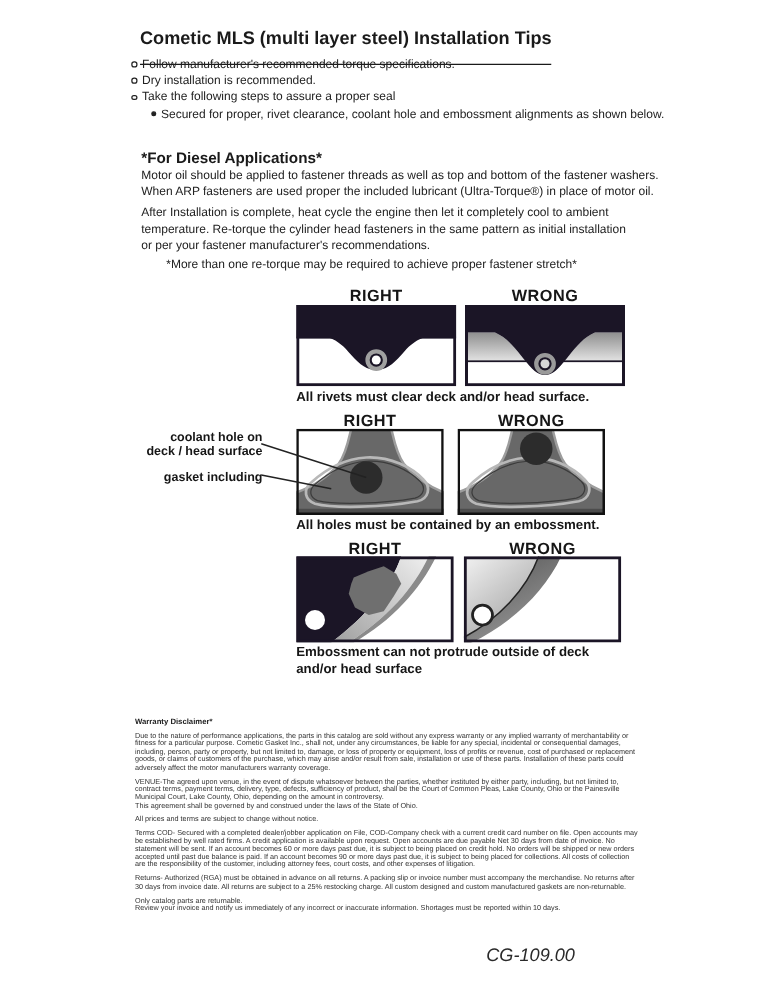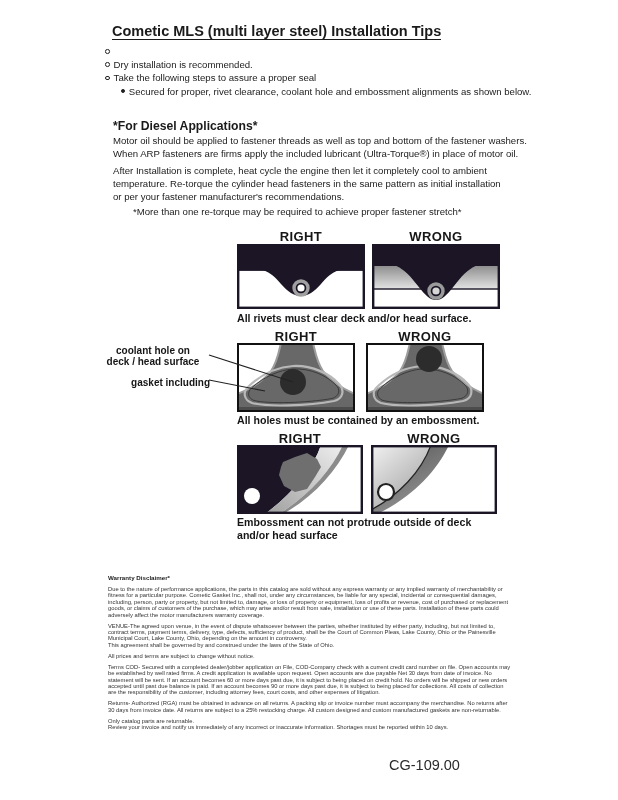--- a/index.html
+++ b/index.html
@@ -1,78 +1,79 @@
 <!DOCTYPE html>
 <html><head>
 <meta charset="utf-8">
 <style>
   * { margin:0; padding:0; box-sizing:border-box; }
   html,body { background:#ffffff; }
   body { font-family:"Liberation Sans", sans-serif; color:#222; }
   .page { position:relative; width:618px; height:800px; background:#fff; overflow:hidden; }
 
   .title { position:absolute; left:112px; top:23px; font-size:14.5px; font-weight:bold;
-           color:#1a1a1a; border-bottom:1.6px solid #1a1a1a; padding-bottom:0; }
+           color:#1a1a1a; border-bottom:1.6px solid #1a1a1a; padding-bottom:12px; }
 
   .tips { position:absolute; left:105px; top:45px; font-size:9.6px; list-style:none; color:#222; }
   .tip { display:flex; align-items:center; height:13.2px; }
   .tip .mk { width:4.6px; height:4.6px; border:1px solid #222; border-radius:50%; margin-right:4px; flex:none; }
   .tip.sub { margin-left:16px; }
   .tip.sub .mk { width:3.8px; height:3.8px; background:#222; }
 
   .d-head { position:absolute; left:113px; top:119px; font-size:12.2px; font-weight:bold; color:#1a1a1a; }
   .para { position:absolute; left:113px; width:440px; font-size:9.6px; line-height:13.2px;
           white-space:pre-line; color:#222; }
   #p-oil { top:134px; } #p-heat { top:164px; } #p-retorque { top:205px;margin-left:20px; }
 
   .fig-label { position:absolute; font-weight:bold; font-size:13px; letter-spacing:.4px;
                text-align:center; color:#161616; }
   .fig-box { position:absolute; line-height:0; }
   .fig-cap { position:absolute; font-size:10.6px; font-weight:bold; color:#161616;
              line-height:12.5px; white-space:pre-line; }
 
   .callout { position:absolute; left:96px; width:114px; text-align:right; font-size:10px;
              font-weight:bold; line-height:11px; white-space:pre-line; color:#161616; }
-  #callout-hole { top:345px;text-align:center; } #callout-emboss { top:377px; }
+  #callout-hole { top:345px; } #callout-emboss { top:377px; }
   .callout-lines { position:absolute; left:208px; top:350px; z-index:5; }
 
   .disc { position:absolute; left:108px; top:574px; width:472px; color:#333; }
   .disc h3 { font-size:6.2px; font-weight:bold; margin-bottom:5px; color:#222; }
   .disc p { font-size:5.8px; line-height:6.4px; margin-bottom:4.6px; white-space:pre-line; }
 
-  .footer-code { position:absolute; left:389px; top:757px; font-size:14.5px; color:#2a2a2a; }
+  .footer-code { position:absolute; left:389px; top:757px; font-size:14.5px; color:#2a2a2a;font-style:italic; }
 </style>
 </head>
 <body>
 
 <div class="page">
 
   <h1 class="title">Cometic MLS (multi layer steel) Installation Tips</h1>
 
   <ul class="tips">
     <li class="tip">
       <span class="mk"></span>
+      <span>Follow manufacturer's recommended torque specifications.</span>
     </li>
     <li class="tip">
       <span class="mk"></span>
       <span>Dry installation is recommended.</span>
     </li>
     <li class="tip">
       <span class="mk"></span>
       <span>Take the following steps to assure a proper seal</span>
     </li>
     <li class="tip sub">
       <span class="mk"></span>
       <span>Secured for proper, rivet clearance, coolant hole and embossment alignments as shown below.</span>
     </li>
   </ul>
 
   <h2 class="d-head">*For Diesel Applications*</h2>
   <p class="para" id="p-oil">Motor oil should be applied to fastener threads as well as top and bottom of the fastener washers.
-When ARP fasteners are firms apply the included lubricant (Ultra-Torque®) in place of motor oil.</p>
+When ARP fasteners are used proper the included lubricant (Ultra-Torque®) in place of motor oil.</p>
   <p class="para" id="p-heat">After Installation is complete, heat cycle the engine then let it completely cool to ambient
 temperature. Re-torque the cylinder head fasteners in the same pattern as initial installation
 or per your fastener manufacturer's recommendations.</p>
   <p class="para" id="p-retorque">*More than one re-torque may be required to achieve proper fastener stretch*</p>
 
   <div class="fig-label" style="left:237px;top:229px;width:128px;">RIGHT</div>
   <div class="fig-label" style="left:372px;top:229px;width:128px;">WRONG</div>
 
   <div class="fig-box" style="left:237px;top:244px;">
     <svg width="128" height="65" viewBox="0 0 128 65">

